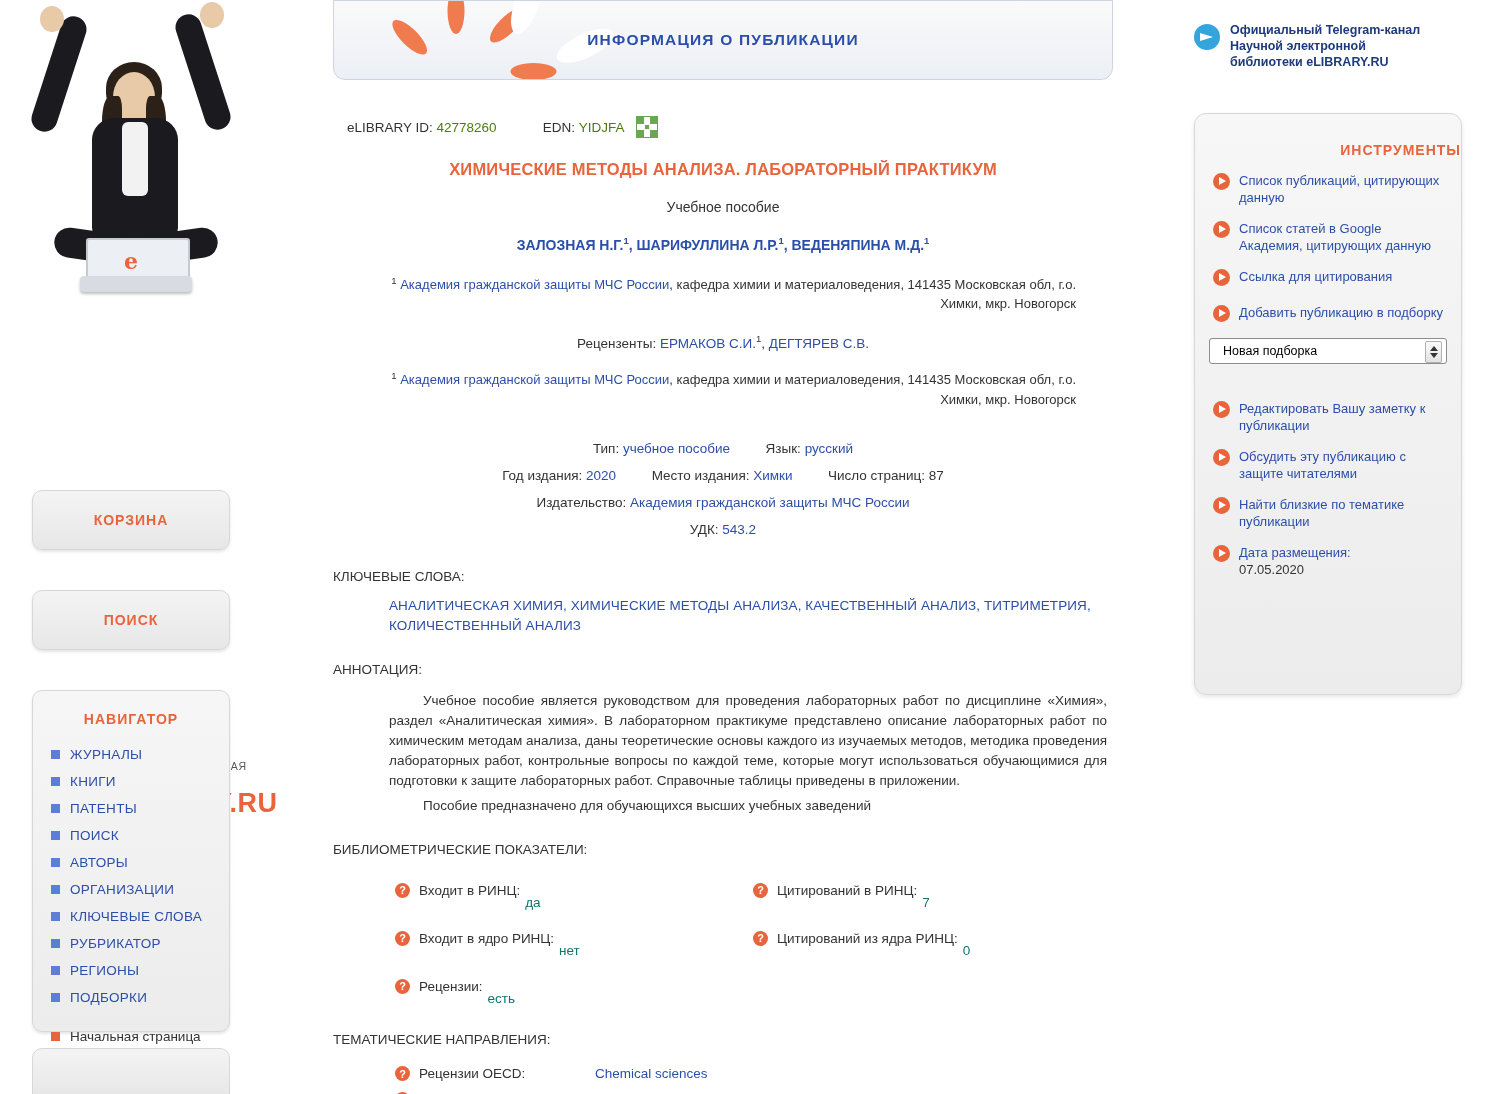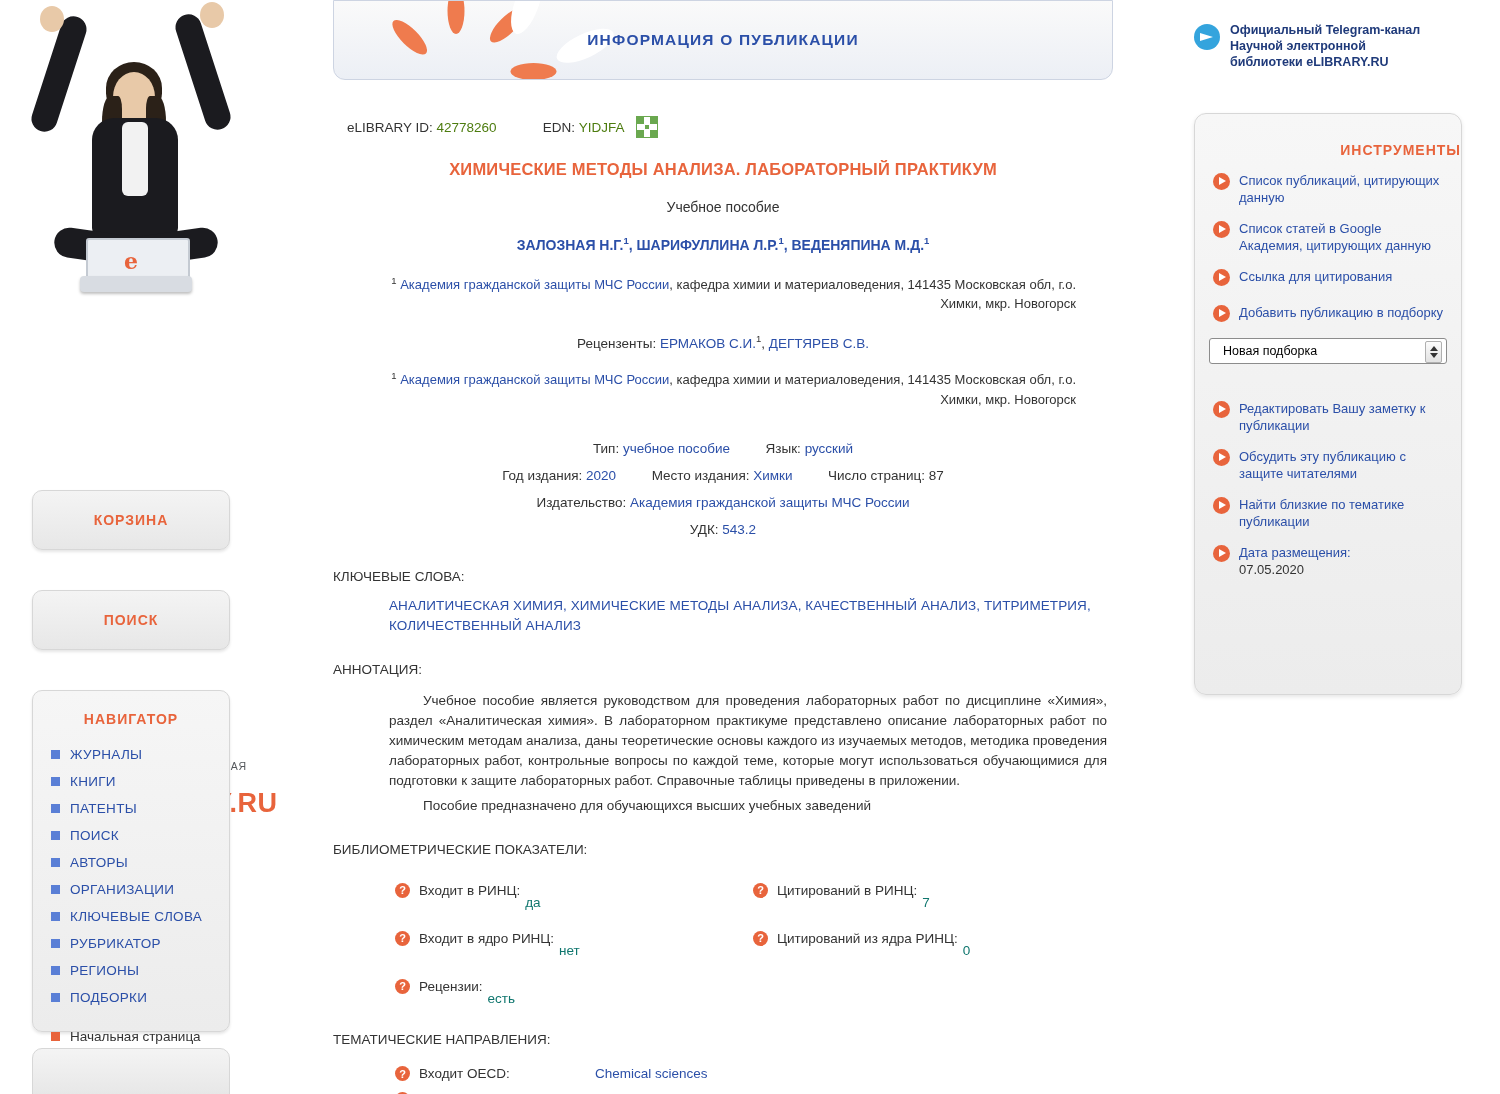--- a/index.html
+++ b/index.html
@@ -807,21 +807,21 @@
       <span>Рецензии:</span>
       <span class="val">есть</span>
     </div>
     <div></div>
   </div>
 
   <div class="sect-label">ТЕМАТИЧЕСКИЕ НАПРАВЛЕНИЯ:</div>
   <div class="themes">
     <div class="theme-row">
       <span class="qmark">?</span>
-      <span class="t-label">Входит OECD:</span>
+      <span class="t-label">Рецензии OECD:</span>
       <span class="t-val">
         <a href="#">Chemical sciences</a>
       </span>
     </div>
     <div class="theme-row">
       <span class="qmark">?</span>
       <span class="t-label">Рубрика ASJC:</span>
       <span class="t-val">
         <span class="plain">нет</span>
       </span>

